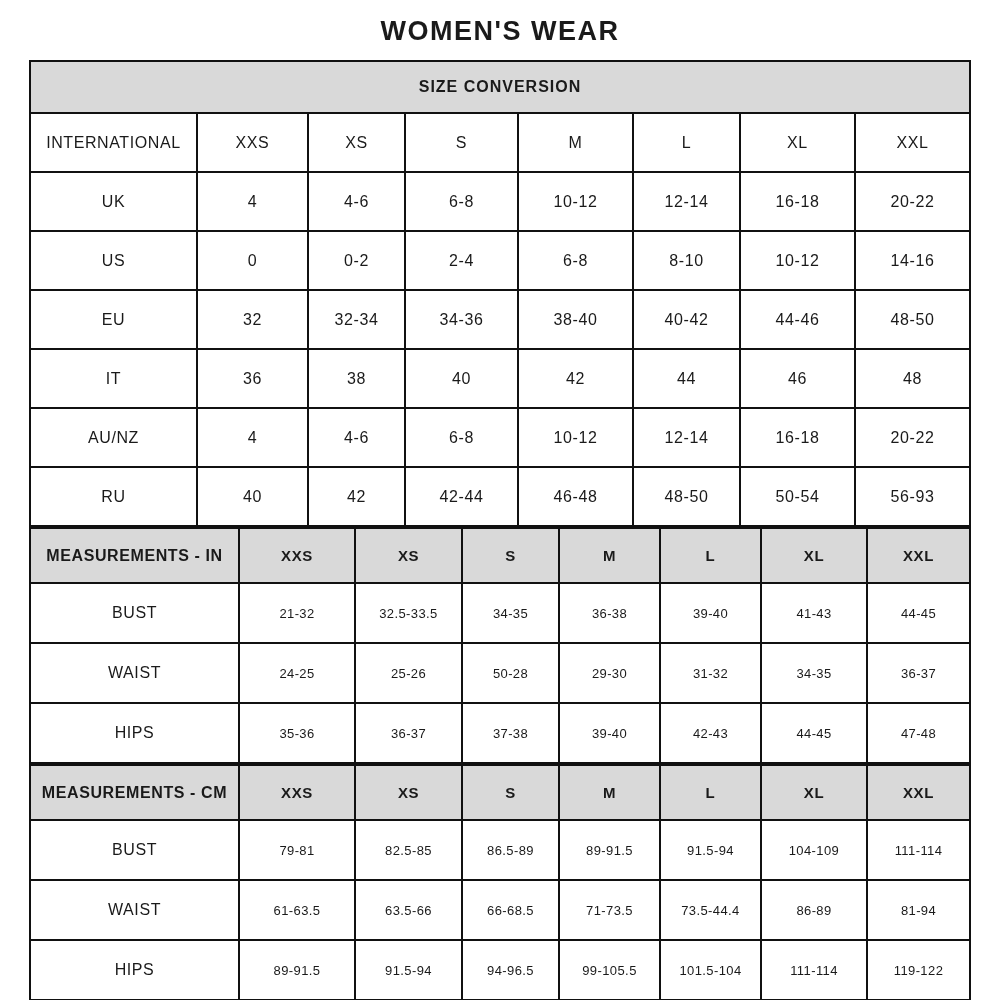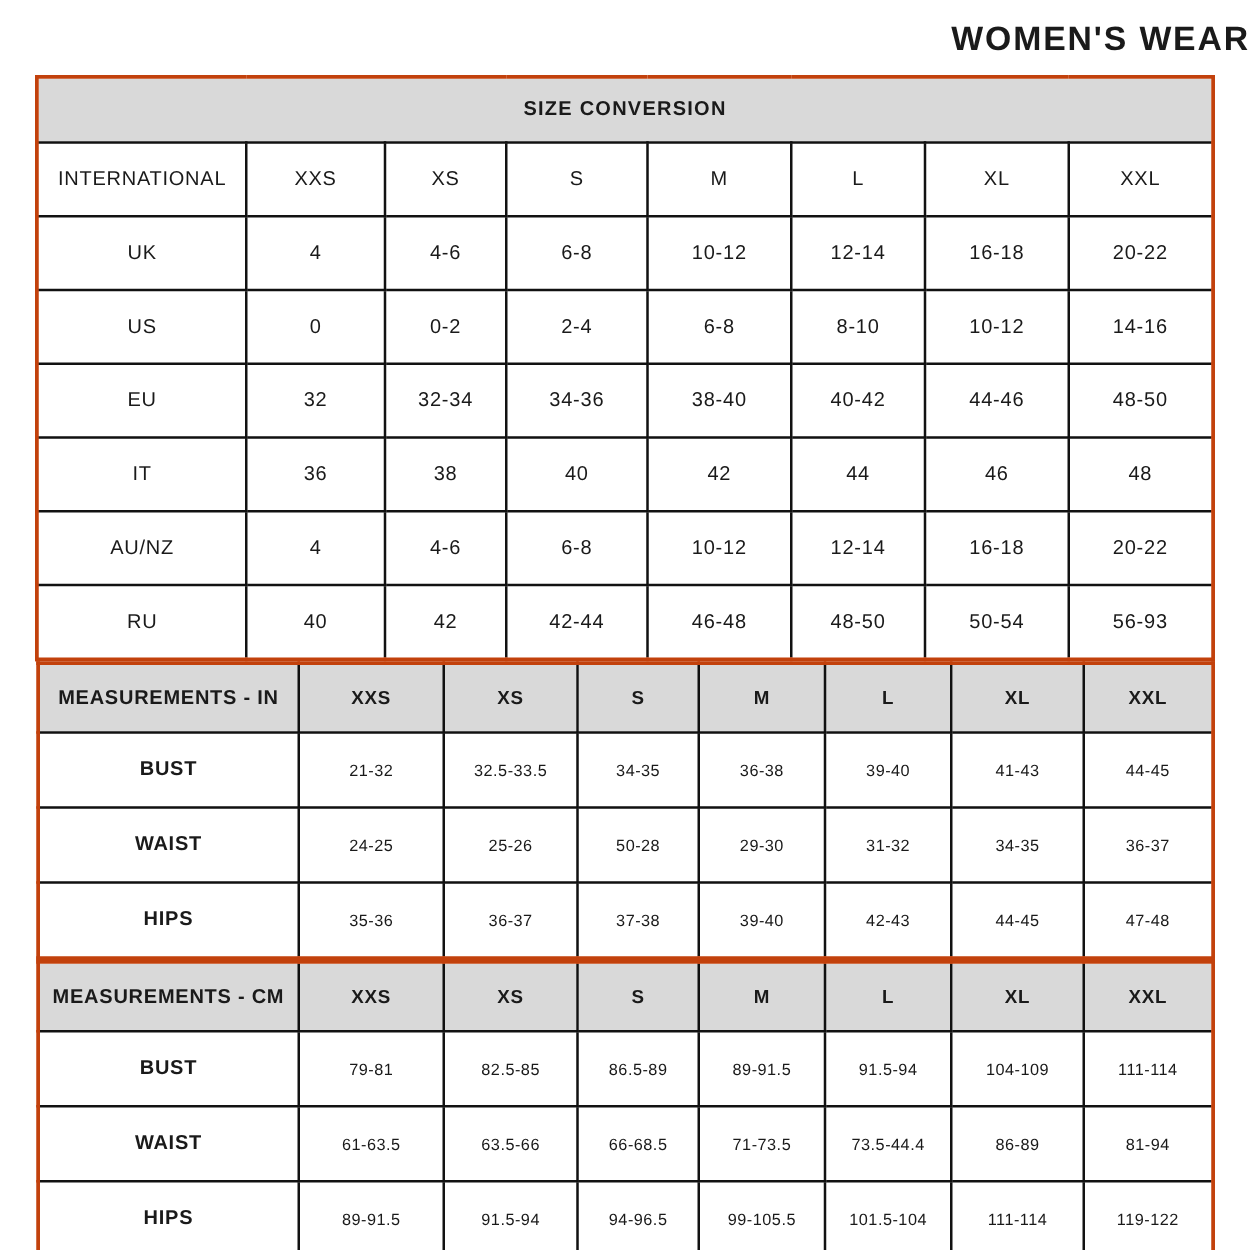--- a/index.html
+++ b/index.html
@@ -12,32 +12,32 @@
     height: 1000px;
     background: #ffffff;
     font-family: "Liberation Sans", sans-serif;
     color: #1a1a1a;
     box-sizing: border-box;
     overflow: hidden;
   }
   h1.title {
     margin: 0;
     padding: 16px 0 13px 0;
-    text-align: right;
+    text-align: center;
     font-size: 27px;
     font-weight: bold;
     letter-spacing: 1.5px;
     color: #1a1a1a;
   }
   table.chart {
     width: 940px;
     margin: 0 auto;
     border-collapse: collapse;
     table-layout: fixed;
-    border: 3px solid #c2410c;
+    border: 1px solid #c2410c;
     text-align: center;
   }
   table.chart + table.chart { }
   table.chart td, table.chart th {
     border: 2px solid #111111;
     padding: 0;
     text-align: center;
     vertical-align: middle;
     letter-spacing: 0.6px;
     overflow: hidden;
@@ -60,21 +60,21 @@
     height: 53px;
     background: #d9d9d9;
     font-size: 15px;
     font-weight: bold;
     letter-spacing: 0.8px;
   }
   .t2 th.corner { font-size: 16px; }
   .t2 td.lbl {
     height: 58px;
     font-size: 16px;
-    font-weight: bold;
+    font-weight: normal;
   }
   .t2 td.cell {
     height: 58px;
     font-size: 13px;
     font-weight: normal;
     letter-spacing: 0.4px;
   }
 </style>
 </head>
 <body>

